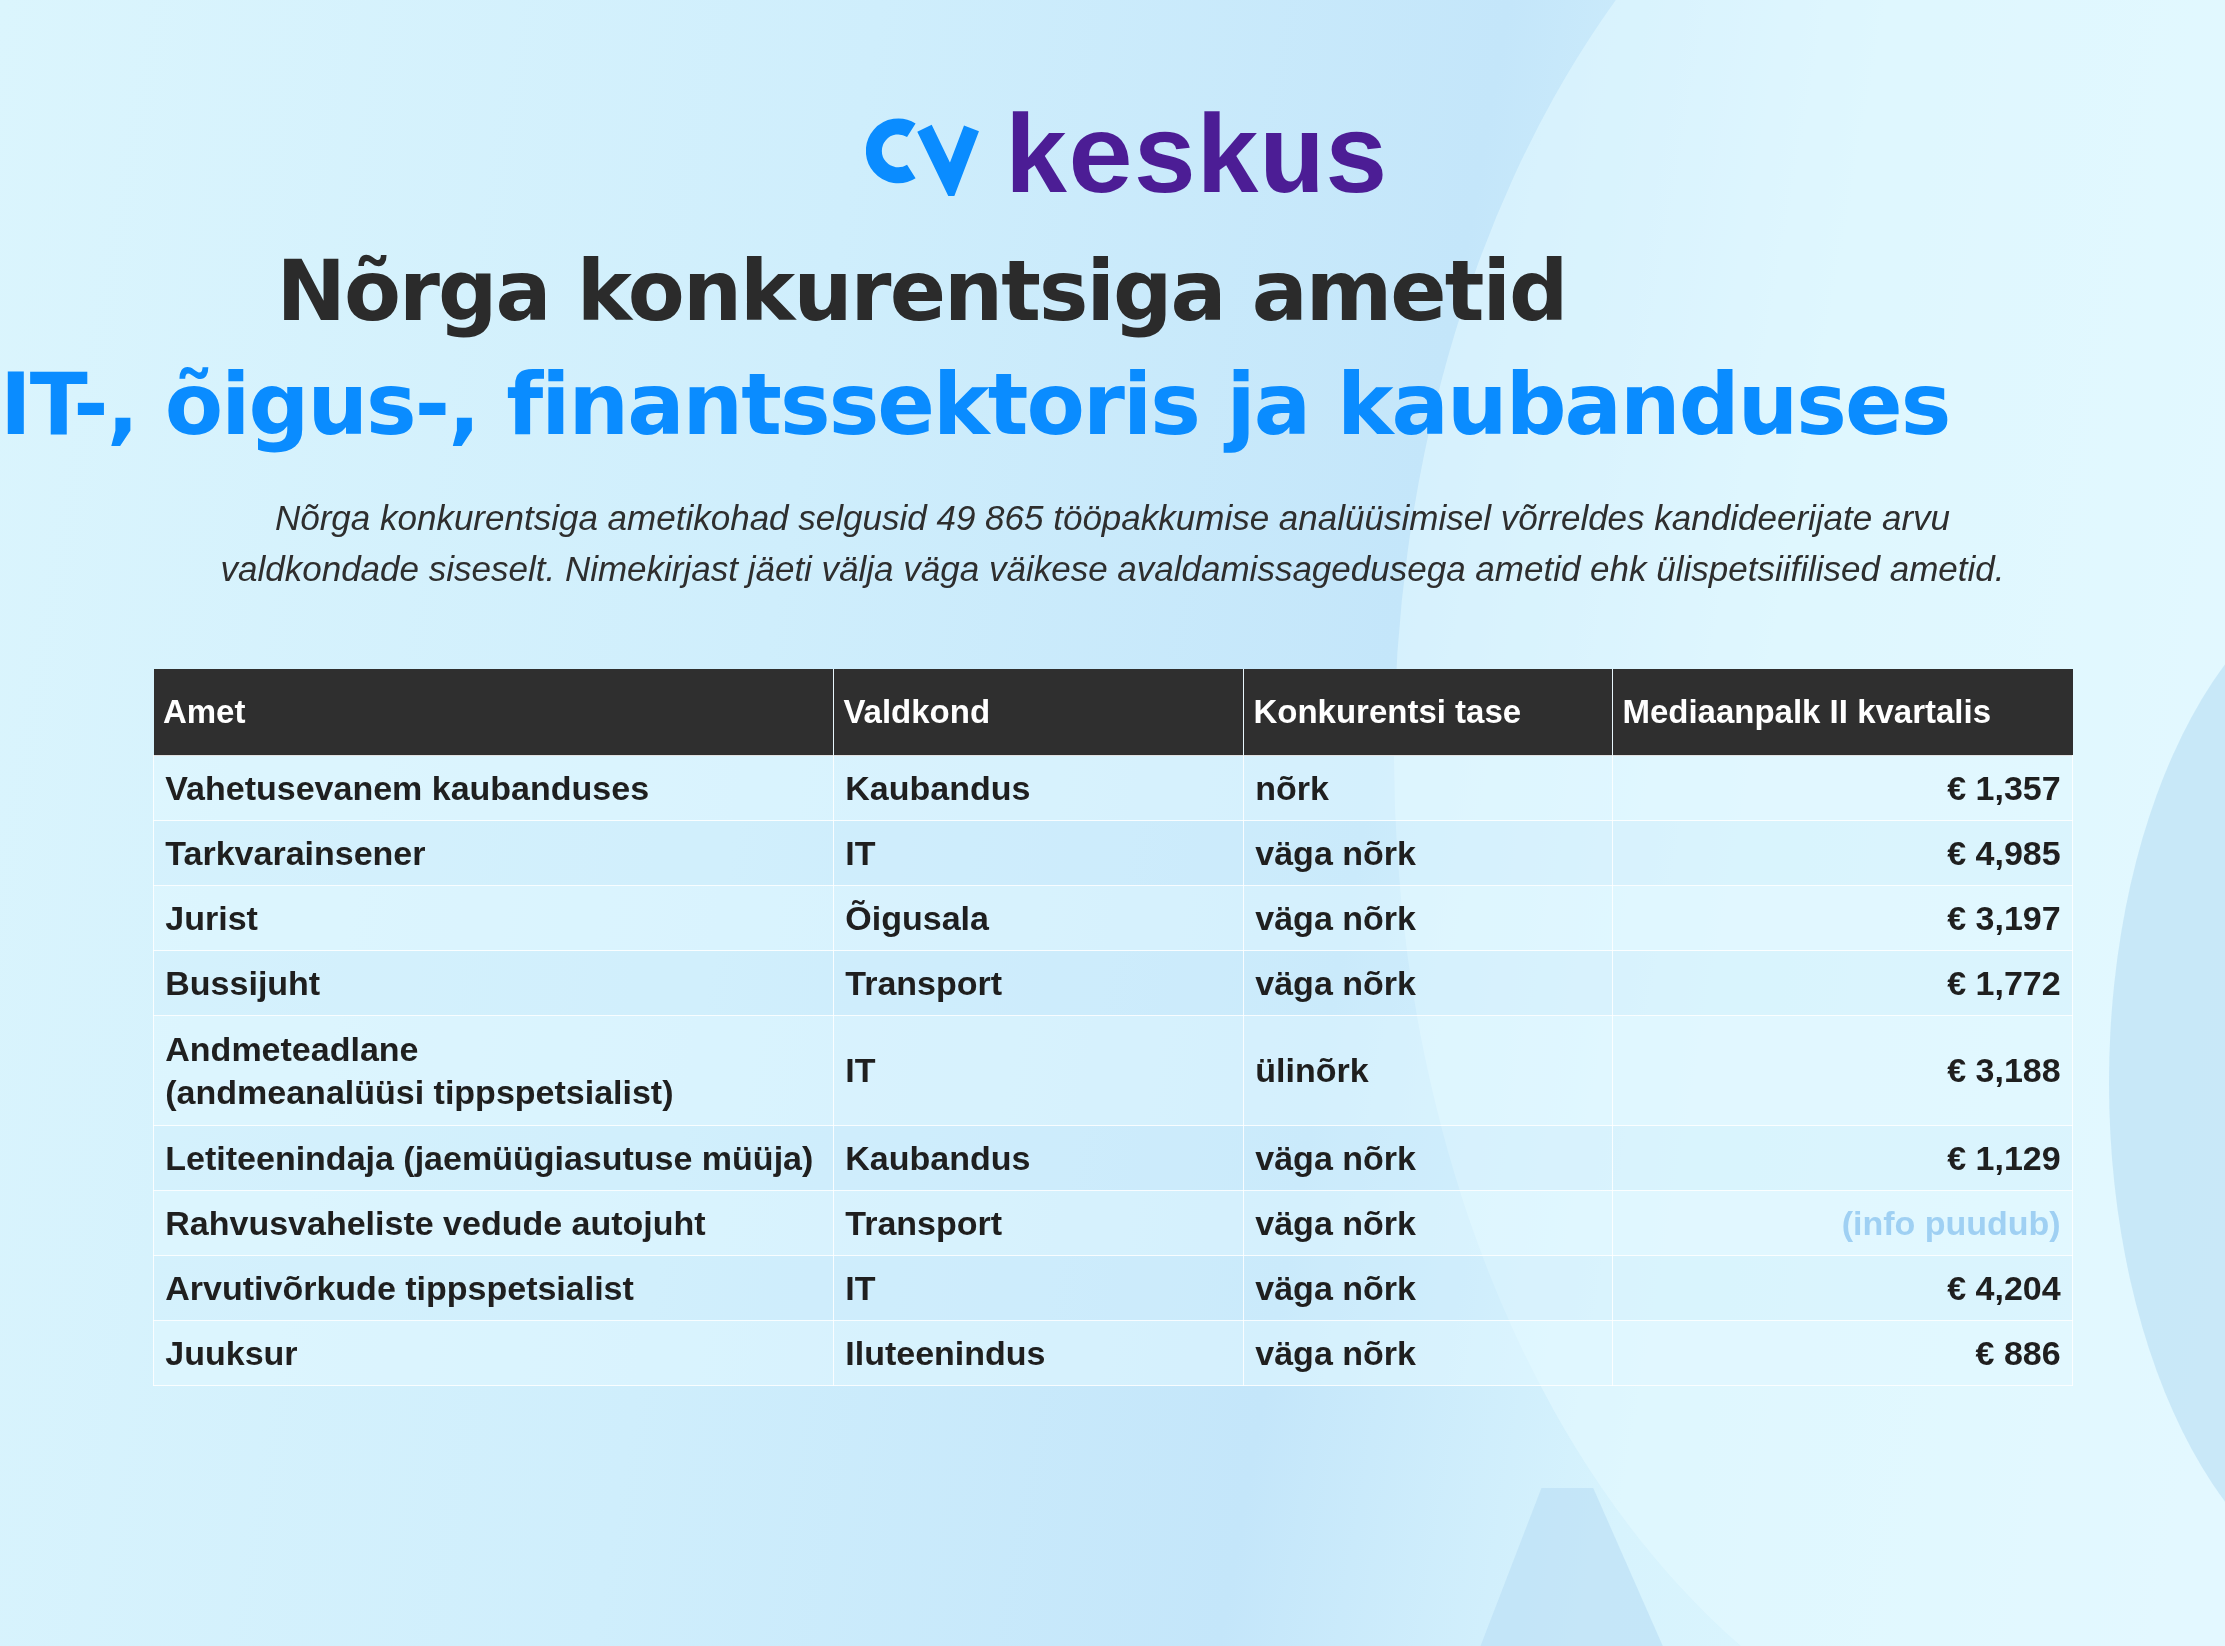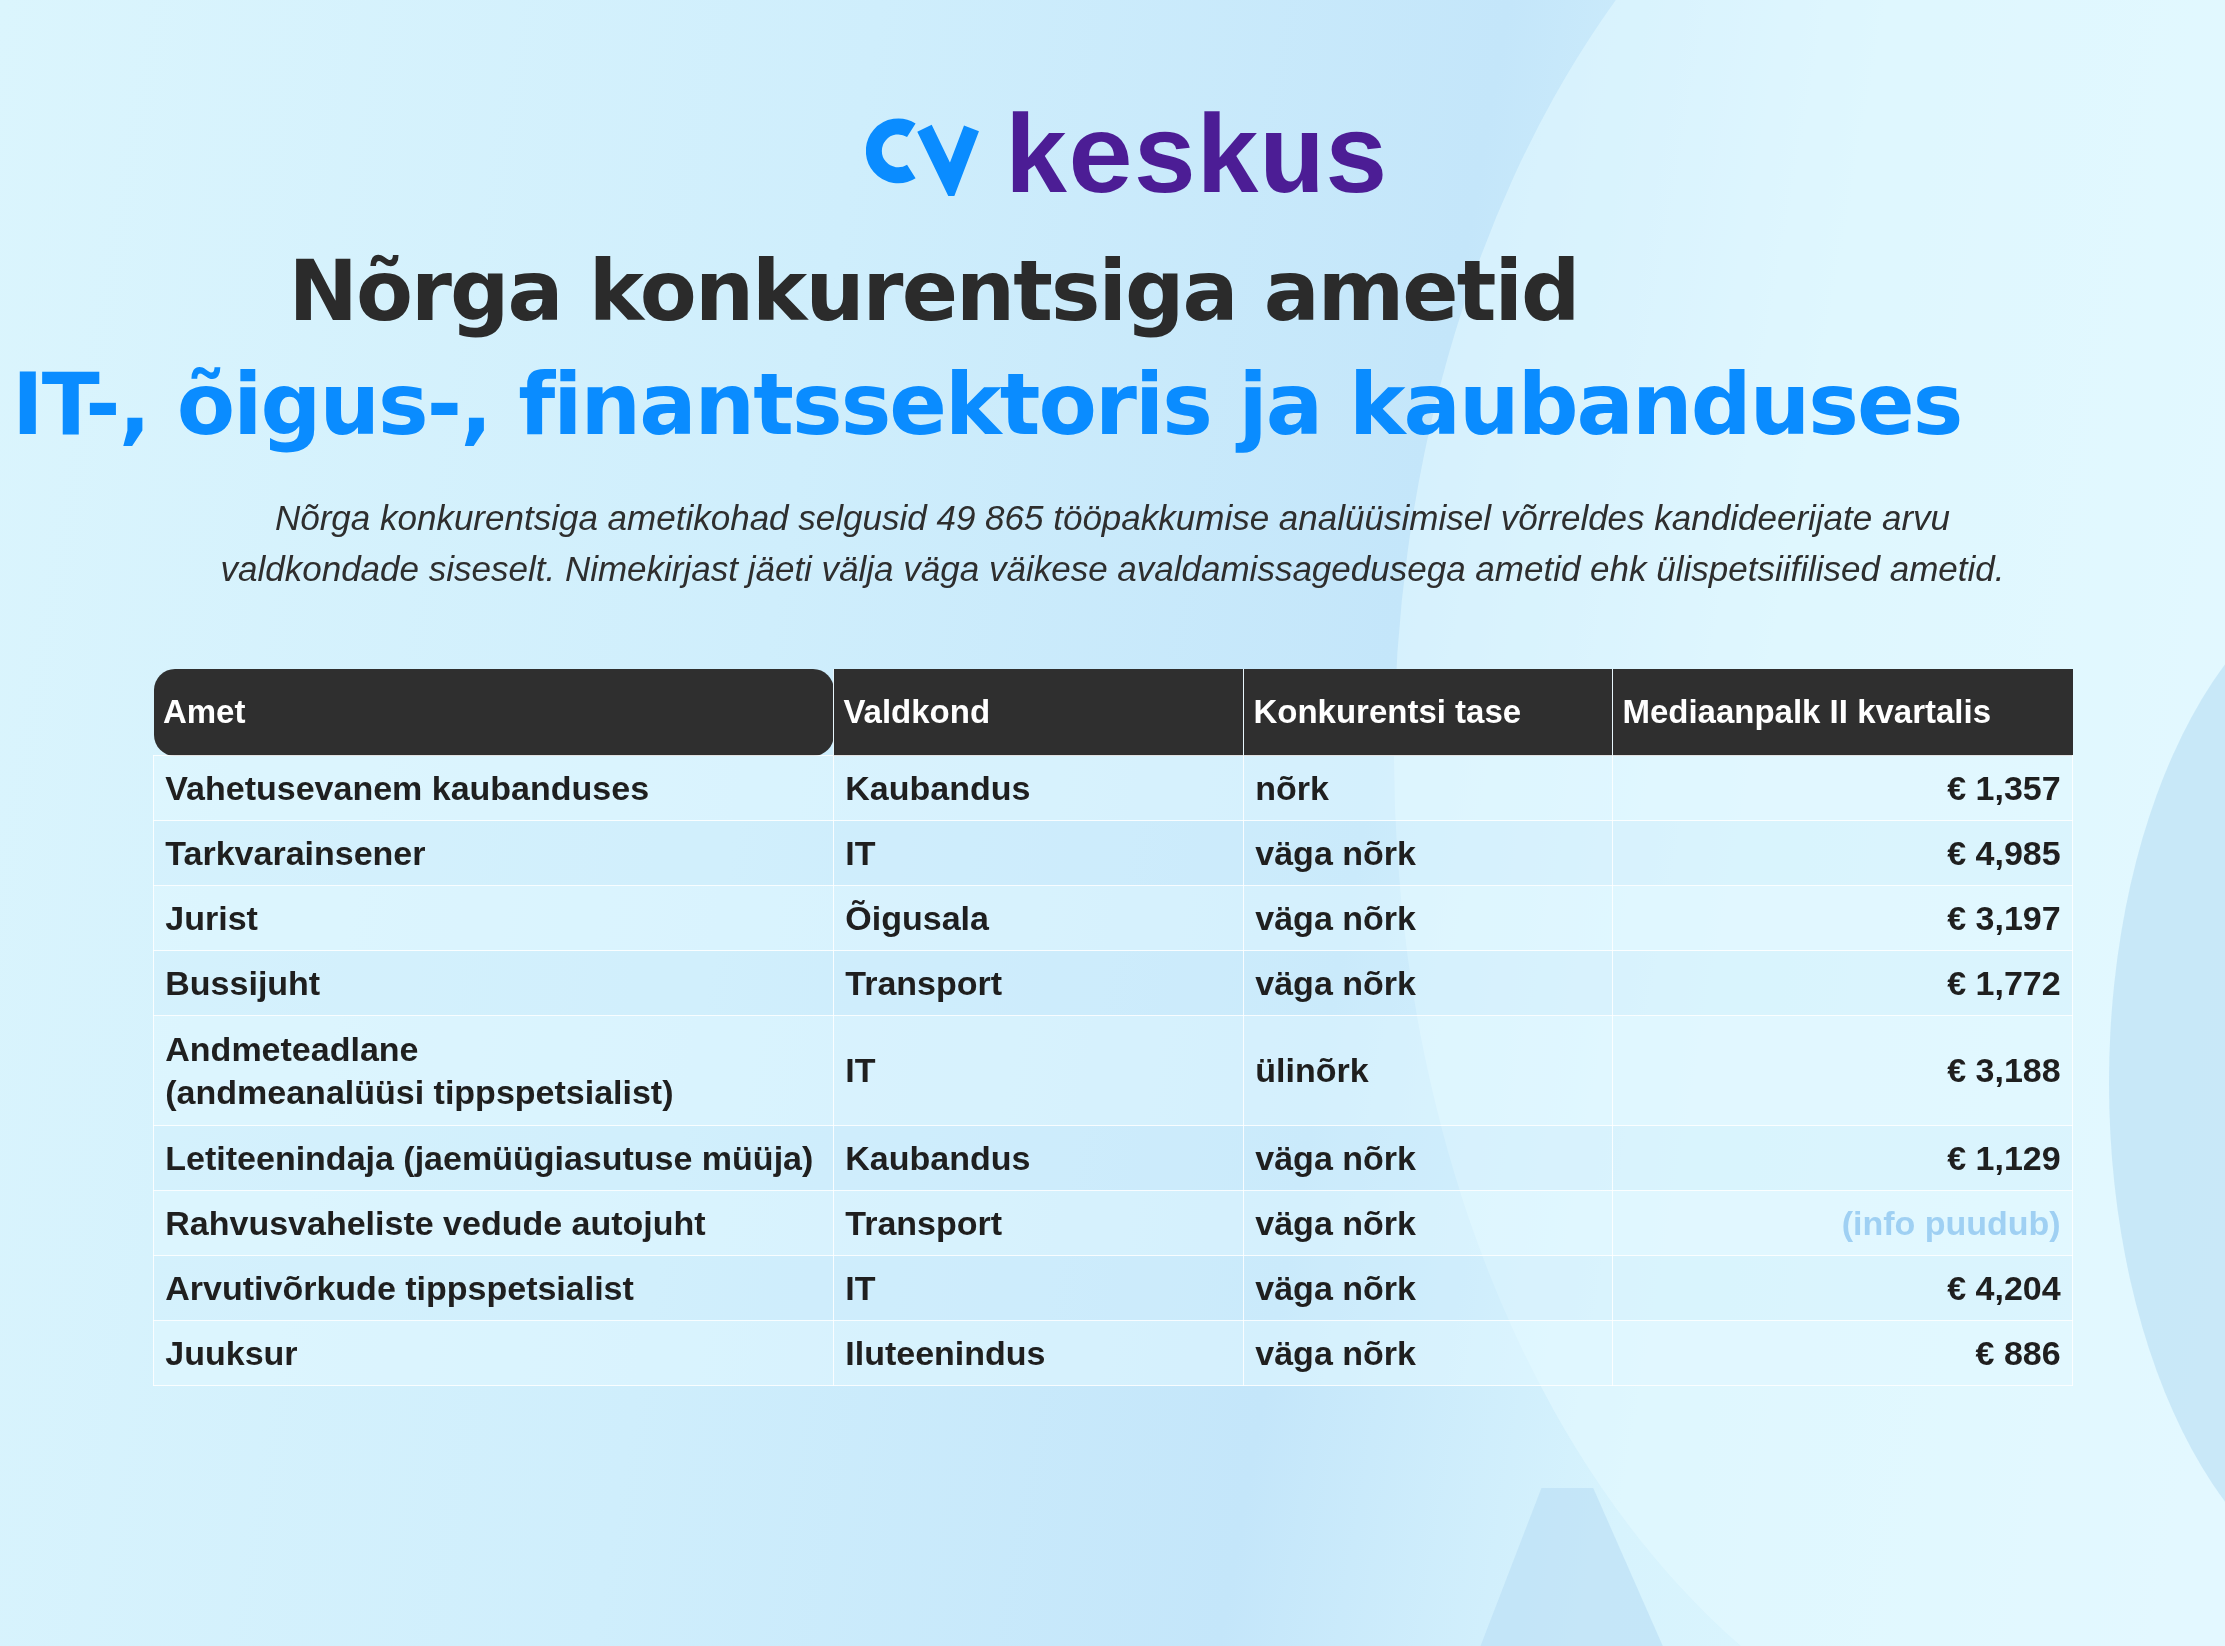--- a/index.html
+++ b/index.html
@@ -25,21 +25,21 @@
   .logo {
     position: absolute; left: 866px; top: 83px; height: 113px;
     display: flex; align-items: flex-end;
   }
   .logo-cv { display: inline-block; width: 132px; height: 94px; margin-right: 5.6px; }
   .logo-text {
     font-family: Liberation Mono, monospace; font-weight: bold; font-size: 111px;
     line-height: 1; color: #4c1d95; letter-spacing: -2.8px; position: relative; top: 22px;
   }
   .title1, .title2 {
-    position: absolute; left: 12px; width: 1843px; text-align: center;
+    position: absolute; left: 0; width: 1843px; text-align: center;
     font-family: "DejaVu Sans", sans-serif; font-weight: bold; letter-spacing: -1.9px;
     white-space: nowrap;
   }
   .title1 { top: 243px; font-size: 83px; color: #2b2b2b; }
   .title2 { top: 355px; font-size: 85px; color: #0a8cff; }
   .subtitle {
     position: absolute; left: 132px; width: 1961px; top: 492px; text-align: center;
     font-family: "Liberation Sans", sans-serif; font-style: italic; font-size: 35px;
     line-height: 51px; color: #2e2e2e;
   }
@@ -47,21 +47,21 @@
   table.data {
     position: absolute; left: 153px; top: 669px; width: 1918px;
     border-collapse: collapse; table-layout: fixed;
     font-family: "Liberation Sans", sans-serif;
   }
   table.data th {
     background: #2f2f2f; color: #ffffff; height: 86px; text-align: left;
     font-size: 33px; font-weight: bold; padding: 0 9.4px;
     border-left: 1.9px solid #e8f6fc;
   }
-  table.data th:first-child { border-left: none; border-radius: 21px; }
+  table.data th:first-child { border-left: none; }
   table.data td {
     font-size: 34px; color: #1f1f1f; height: 64px; padding: 0 11.3px;
     border: 1.9px solid rgba(255,255,255,0.85);
     background: rgba(225, 248, 255, 0.55);
     line-height: 43px; vertical-align: middle; font-weight: bold;
   }
   table.data tr:nth-child(even) td { background: rgba(210, 240, 252, 0.45); }
   table.data td.num { text-align: right; padding-right: 11.3px; }
   table.data td.missing { color: #9fd0f3; }
   table.data tr.tall td { height: 109px; }

